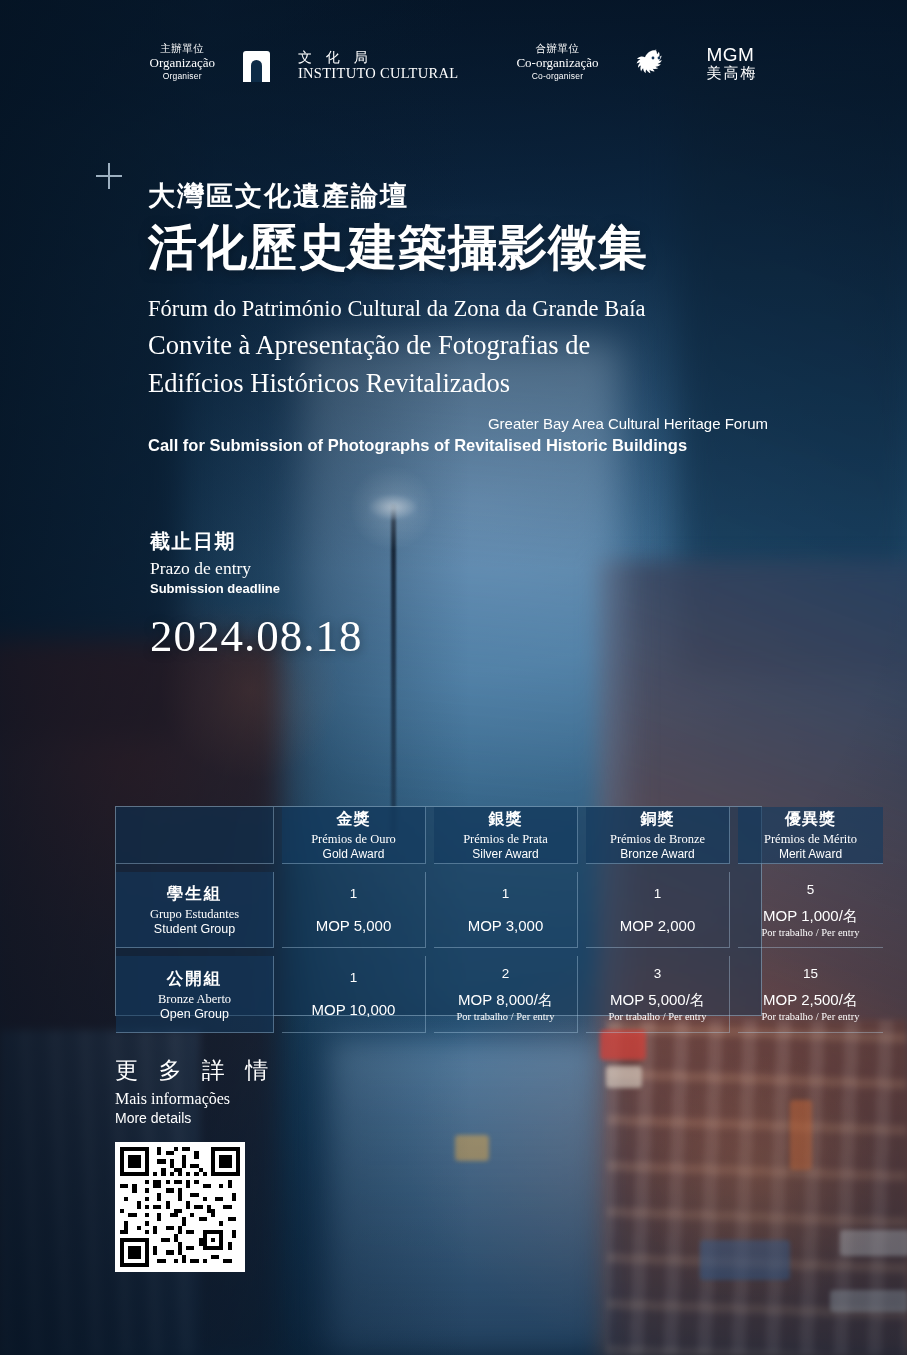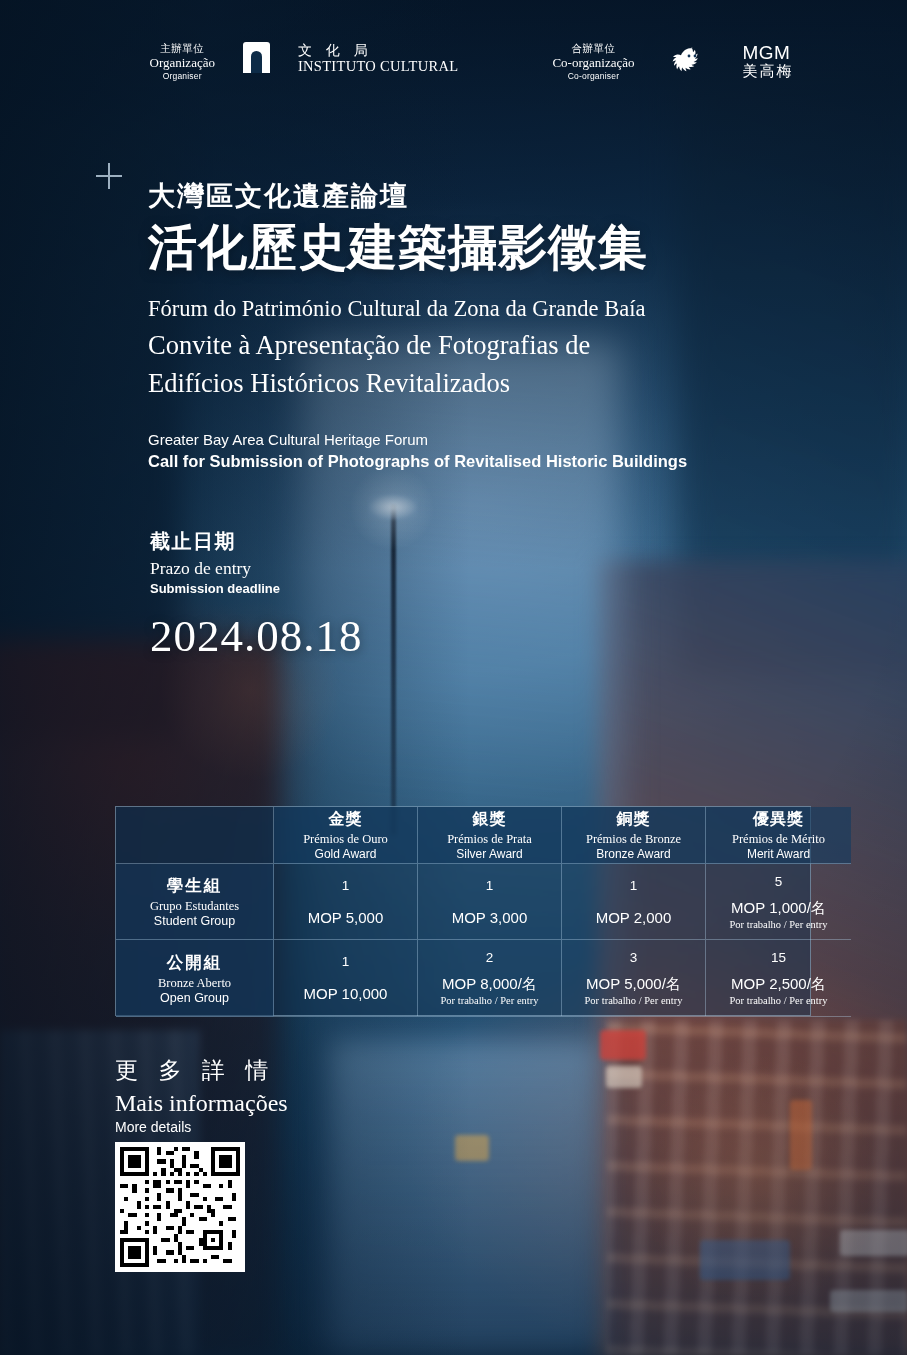--- a/index.html
+++ b/index.html
@@ -112,21 +112,21 @@
     position:absolute; left:0; top:0; width:470px; height:1355px;
     background:linear-gradient(90deg, rgba(5,20,36,.80) 0%, rgba(7,26,45,.55) 45%, rgba(8,28,48,0) 100%);
   }
 
   
   .logos {
     position:absolute; left:0; top:42px; width:907px;
     display:flex; justify-content:center; align-items:center; gap:58px;
     color:#fff;
   }
-  .logo-group { display:flex; align-items:flex-start; gap:28px;margin-left:36px; }
+  .logo-group { display:flex; align-items:flex-end; gap:28px; }
   .org-label { text-align:center; line-height:1.25; }
   .org-label .zh { font-size:10.5px; letter-spacing:.5px; }
   .org-label .pt { font-size:13px; font-family:"Liberation Serif", serif; }
   .org-label .en { font-size:8.5px; letter-spacing:.2px; }
   .ic-mark {
     width:27px; height:31px; background:#fff; border-radius:3px 3px 0 0;
     position:relative;
   }
   .ic-mark:after {
     content:""; position:absolute; left:8px; top:9px; width:11px; height:22px;
@@ -151,43 +151,44 @@
   }
   .plus:before { left:12px; top:0; width:2px; height:26px; }
   .plus:after  { left:0; top:12px; width:26px; height:2px; }
 
   .title-block { position:absolute; left:148px; top:180px; color:#fff; width:620px; }
   .t-zh-sm { font-size:27px; letter-spacing:2px; font-weight:bold; line-height:1.2; }
   .t-zh-lg { font-size:49px; letter-spacing:1px; font-weight:bold; line-height:1.22; margin-top:6px;
              text-shadow:0 2px 12px rgba(0,0,0,.35); }
   .t-pt1 { font-family:"Liberation Serif", serif; font-size:22.5px; margin-top:16px; line-height:1.35; }
   .t-pt2 { font-family:"Liberation Serif", serif; font-size:26.5px; line-height:1.33; margin-top:3px; }
-  .t-en1 { font-size:15px; margin-top:28px; line-height:1.4; font-weight:500; }
+  .t-en1 { font-size:15px; margin-top:12px; line-height:1.4; font-weight:500;text-align:right; }
   .t-en2 { font-size:16.5px; line-height:1.4; font-weight:bold; }
 
   
   .deadline { position:absolute; left:150px; top:528px; color:#fff; }
   .dl-zh { font-size:20px; font-weight:bold; letter-spacing:1.5px; }
   .dl-pt { font-family:"Liberation Serif", serif; font-size:17.5px; margin-top:3px; }
   .dl-en { font-size:13px; font-weight:bold; margin-top:2px; }
   .dl-date {
     font-family:"Liberation Serif", serif; font-size:45px; margin-top:14px;
     letter-spacing:1px; text-shadow:0 2px 10px rgba(0,0,0,.4);
   }
 
   
   .table {
-    position:absolute; left:115px; top:806px; width:696px; height:210px;
+    position:absolute; left:115px; top:806px; width:647px; height:210px;
     display:grid;
     grid-template-columns:158px 144px 144px 144px 145px;
     grid-template-rows:57px 76px 77px;
     color:#fff;
     border:1px solid rgba(180,210,235,.45);
     background:rgba(16,48,80,.45);
     backdrop-filter:blur(2px);
+    gap:8px;
   }
   .cell {
     border-right:1px solid rgba(180,210,235,.38);
     border-bottom:1px solid rgba(180,210,235,.38);
     display:flex; flex-direction:column; align-items:center; justify-content:center;
     text-align:center; padding:2px 4px;
   }
   .cell:nth-child(5n) { border-right:none; }
   .head { background:rgba(20,58,95,.62); }
   .head .zh { font-size:16px; font-weight:bold; letter-spacing:1px; }
@@ -200,21 +201,21 @@
   .per { font-family:"Liberation Serif", serif; font-size:10.5px; margin-top:1px; }
   .corner { background:rgba(16,48,80,.4); }
   .stack { display:flex; flex-direction:column; align-items:center; justify-content:center; height:100%; }
   .stack .num { font-size:13.5px; }
   .stack .money { font-size:15px; margin-top:16px; }
   .stack .money.tight { margin-top:10px; }
 
   
   .more { position:absolute; left:115px; top:1055px; color:#fff; }
   .m-zh { font-size:23px; letter-spacing:7px; font-weight:500; }
-  .m-pt { font-family:"Liberation Serif", serif; font-size:24px; margin-top:4px;text-align:right; }
+  .m-pt { font-family:"Liberation Serif", serif; font-size:16px; margin-top:4px; }
   .m-en { font-size:14px; margin-top:2px; }
 
   .qr {
     position:absolute; left:115px; top:1142px; width:130px; height:130px;
     background:#fff; padding:5px;
   }
   .qr svg { display:block; }
 </style>
 </head>
 <body>

